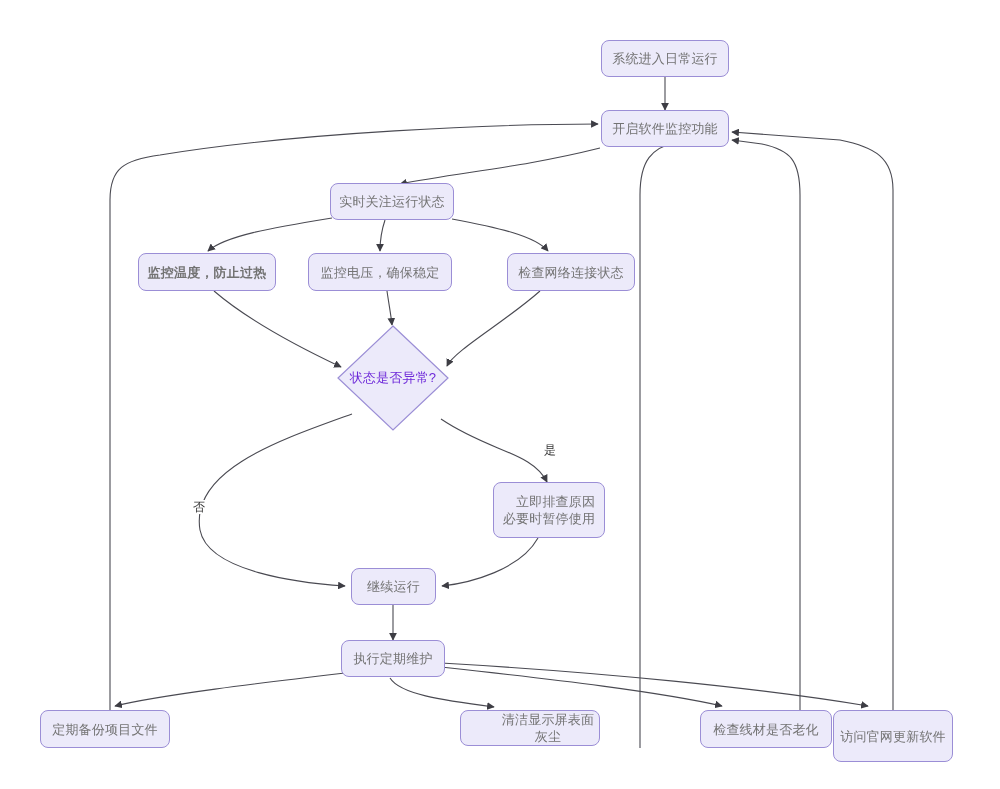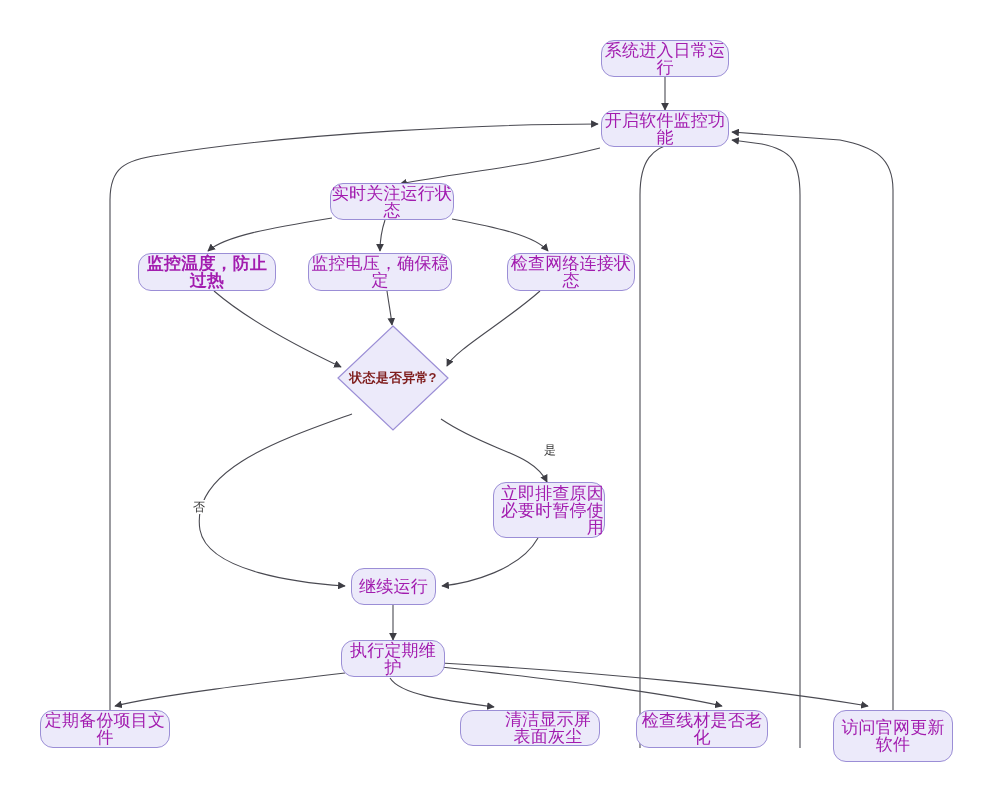--- a/index.html
+++ b/index.html
@@ -22,27 +22,27 @@
     left: 0;
     top: 0;
     width: 1000px;
     height: 789px;
   }
   .node {
     position: absolute;
     box-sizing: border-box;
     background: #ECEAFA;
     border: 1px solid #9B8ED6;
-    border-radius: 13px;
+    border-radius: 8px;
     display: flex;
     align-items: center;
     justify-content: center;
     text-align: center;
-    color: #a21caf;
-    font-size: 17px;
+    color: #737373;
+    font-size: 13px;
     line-height: 17px;
     letter-spacing: 0.2px;
     white-space: pre-line;
   }
   .diamond-wrap {
     position: absolute;
   }
   .diamond-shape {
     position: absolute;
     left: 0;
@@ -53,23 +53,22 @@
   .diamond-label {
     position: absolute;
     left: 0;
     top: 0;
     width: 100%;
     height: 100%;
     display: flex;
     align-items: center;
     justify-content: center;
     font-size: 13px;
-    color: #7f1d1d;
+    color: #6d28d9;
     letter-spacing: 0.2px;
-    font-weight: bold;
   }
   .edge-label {
     position: absolute;
     font-size: 12px;
     color: #333333;
     background: #ffffff;
     padding: 0 2px;
     line-height: 14px;
   }
 </style>
@@ -151,21 +150,21 @@
 必要时暂停使用</div>
 
   <div class="node" style="left:351px; top:568px; width:85px; height:37px;">继续运行</div>
 
   <div class="node" style="left:341px; top:640px; width:104px; height:37px;">执行定期维护</div>
 
   <div class="node" style="left:40px; top:710px; width:130px; height:38px;">定期备份项目文件</div>
 
   <div class="node" style="left:460px; top:710px; width:140px; height:36px;padding-left:36px;">清洁显示屏表面灰尘</div>
 
-  <div class="node" style="left:636px; top:710px; width:132px; height:38px;">检查线材是否老化</div>
+  <div class="node" style="left:700px; top:710px; width:132px; height:38px;">检查线材是否老化</div>
 
   <div class="node" style="left:833px; top:710px; width:120px; height:52px;">访问官网更新软件</div>
 
   <div class="edge-label" style="left:542px; top:443px;">是</div>
 
   <div class="edge-label" style="left:191px; top:500px;">否</div>
 
 </div>
 
 </body></html>

